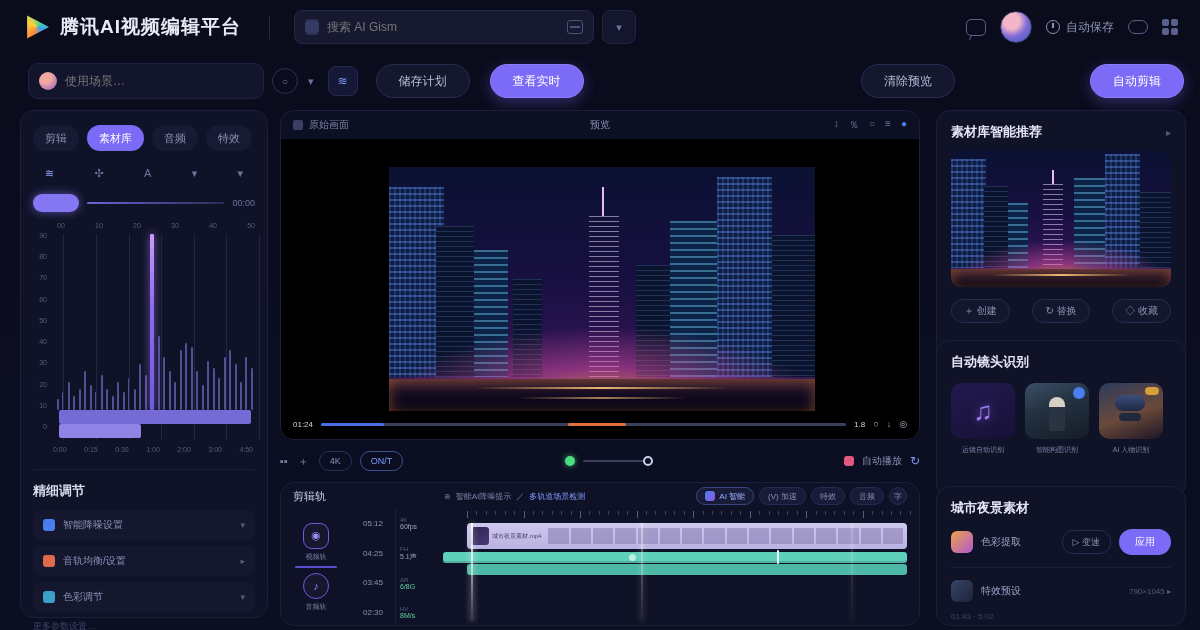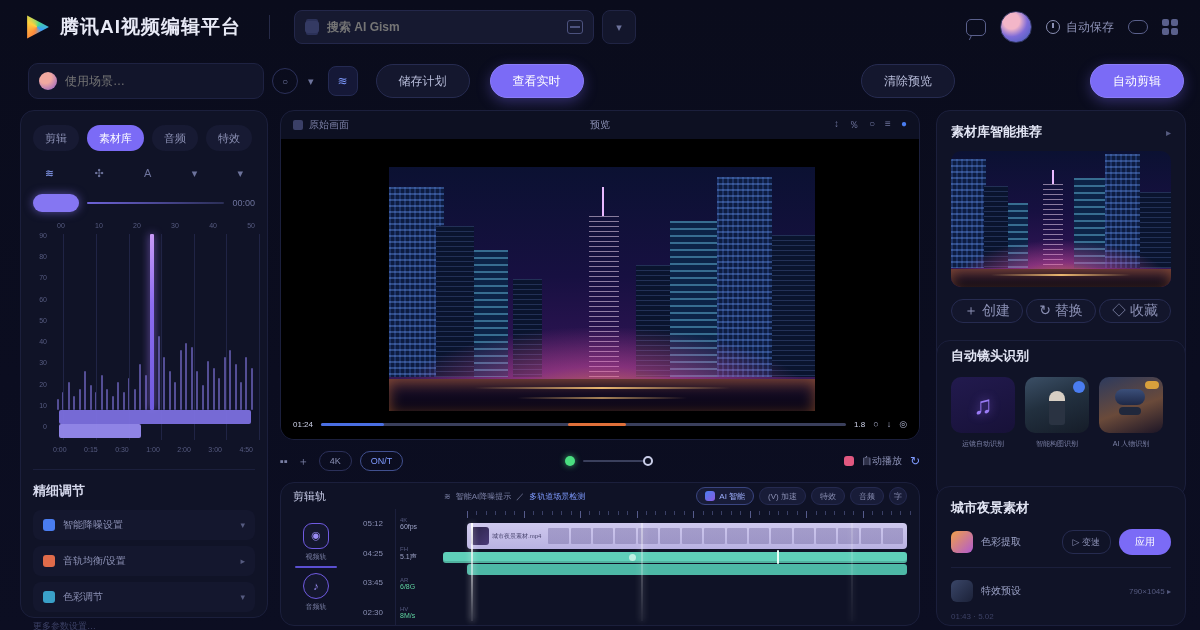--- a/index.html
+++ b/index.html
@@ -11,21 +11,21 @@
   
   .topbar { position:absolute; left:0; top:0; width:1200px; height:54px; display:flex; align-items:center; }
   .logo-wrap { display:flex; align-items:center; gap:10px; margin-left:24px; }
   .logo-tri { width:26px; height:26px; border-radius:6px;
               background:conic-gradient(from 210deg,#ff8a3c,#ffd23c,#49d98a,#3aa0ff,#ff8a3c);
               clip-path:polygon(12% 6%, 96% 50%, 12% 94%); }
   .app-title { font-size:19px; font-weight:bold; letter-spacing:1px; }
   .top-div { width:1px; height:24px; background:#262a48; margin:0 24px 0 28px; }
   .searchbar { position:relative; width:300px; height:34px; background:#161930; border:1px solid #23274a;
                border-radius:8px; display:flex; align-items:center; padding:0 10px; gap:8px; }
-  .searchbar input { flex:1; background:transparent; border:none; outline:none; color:#fdba74; font-size:12px;font-weight:bold; }
+  .searchbar input { flex:1; background:transparent; border:none; outline:none; color:#fdba74; font-size:12px; }
   .ic-stack { width:14px; height:12px; border-radius:3px; background:#343a63;
               box-shadow:0 -3px 0 -1px #2b3158, 0 3px 0 -1px #2b3158; }
   .ic-save { width:16px; height:14px; border:1.5px solid #4c527e; border-radius:3px; position:relative; }
   .ic-save::after { content:""; position:absolute; left:2px; right:2px; top:5px; height:1.5px; background:#4c527e; }
   .chev-pill { width:34px; height:34px; margin-left:8px; border-radius:8px; background:#13162c; border:1px solid #202444;
                display:flex; align-items:center; justify-content:center; color:#6d739c; font-size:11px; }
   .top-right { margin-left:auto; display:flex; align-items:center; gap:14px; margin-right:22px; }
   .ic-chat { width:20px; height:17px; border:1.5px solid #5a608c; border-radius:5px; position:relative; }
   .ic-chat::after { content:""; position:absolute; left:3px; bottom:-5px; width:6px; height:5px;
                     border-left:1.5px solid #5a608c; transform:skewX(-25deg); }
@@ -192,22 +192,22 @@
               background:linear-gradient(180deg,#ffffff,rgba(255,255,255,.15)); box-shadow:0 0 6px rgba(255,255,255,.6); }
   .playhead.faint { opacity:.45; }
 
   
   .r-card1 { left:936px; top:110px; width:250px; height:272px; padding:12px 14px; }
   .r-title { font-size:13px; font-weight:bold; color:#e2e5f4; display:flex; align-items:center; }
   .r-title .cv { margin-left:auto; color:#565b80; font-size:10px; }
   .r-img { position:relative; margin-top:10px; height:136px; border-radius:10px; overflow:hidden; }
   .r-btns { display:flex; justify-content:space-between; margin-top:12px; }
   .r-pill { height:24px; padding:0 12px; border-radius:12px; border:1px solid #262b50; background:#13162c;
-            color:#8b90b4; font-size:14px; display:flex; align-items:center; }
-  .r-card2 { left:936px; top:340px; width:250px; height:158px; padding:6px 14px; }
+            color:#8b90b4; font-size:10px; display:flex; align-items:center; }
+  .r-card2 { left:936px; top:340px; width:250px; height:158px; padding:12px 14px; }
   .tiles { display:flex; gap:10px; margin-top:12px; }
   .tile { width:64px; }
   .tile .box { width:64px; height:56px; border-radius:10px; overflow:hidden; position:relative; }
   .tile .cap { margin-top:6px; font-size:7px; color:#7b80a6; text-align:center; display:block; }
   .box.music { background:linear-gradient(160deg,#221a4e,#171138); display:flex; align-items:center; justify-content:center; }
   .box.music .note { font-size:26px; color:#9a7bf5; text-shadow:0 0 10px rgba(150,110,250,.8); }
   .box.p1 { background:linear-gradient(160deg,#3b4f66 0%,#22303f 45%,#151c28 100%); }
   .box.p1::after { content:""; position:absolute; left:24px; top:14px; width:16px; height:34px; border-radius:8px 8px 3px 3px;
                    background:linear-gradient(180deg,#d8cfc4 0 28%,#2a3342 28% 100%); }
   .box.p1 .bdg { position:absolute; right:4px; top:4px; width:12px; height:12px; border-radius:50%; background:#4a7df0; }

